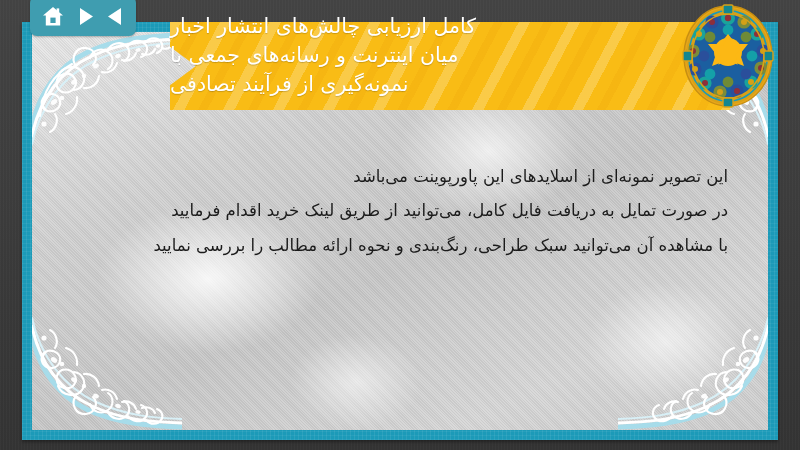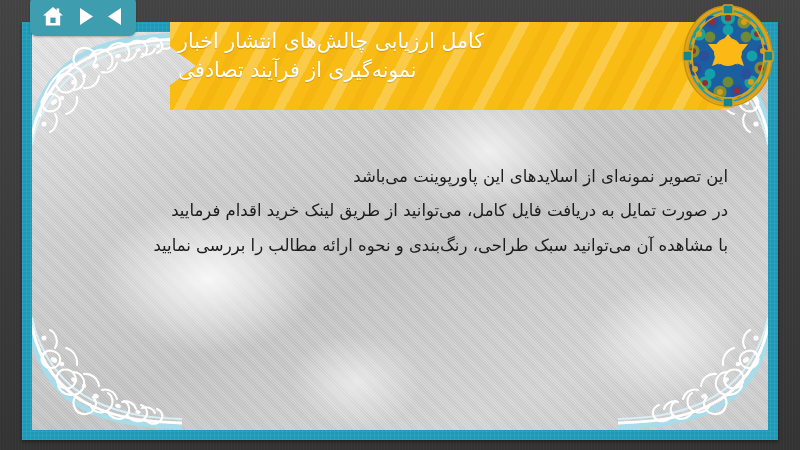--- a/index.html
+++ b/index.html
@@ -77,21 +77,20 @@
     clip-path:polygon(0 0, 100% 0, 100% 100%, 0 100%, 0 72%, 26px 50%, 0 28%);
     z-index:20;
   }
   .banner-text {
     position:absolute; left:170px; top:0px; width:520px; height:112px;
     z-index:30;
     display:flex; flex-direction:column; align-items:flex-end; justify-content:center;
     padding:0 70px 0 0;
     gap:1px;
     pointer-events:none;
-    margin-left:8px;
   }
   .banner-line {
     color:#ffffff; font-size:20.5px; line-height:1.36;
     text-align:right; white-space:nowrap;
     text-shadow:0 1px 1px rgba(0,0,0,.18);
     font-family:"DejaVu Sans", sans-serif;
   }
 
   
   .medallion { position:absolute; left:682px; top:4px; width:92px; height:104px; z-index:35; }
@@ -254,20 +253,21 @@
         <div class="body-line">در صورت تمایل به دریافت فایل کامل، می‌توانید از طریق لینک خرید اقدام فرمایید</div>
         <div class="body-line">با مشاهده آن می‌توانید سبک طراحی، رنگ‌بندی و نحوه ارائه مطالب را بررسی نمایید</div>
       </div>
 
     </div>
   </div>
 
   <div class="banner"></div>
   <div class="banner-text">
     <div class="banner-line">کامل ارزیابی چالش‌های انتشار اخبار</div>
+    <div class="banner-line">میان اینترنت و رسانه‌های جمعی با</div>
     <div class="banner-line">نمونه‌گیری از فرآیند تصادفی</div>
   </div>
 
   <div class="medallion">
     <svg viewBox="0 0 92 104" xmlns="http://www.w3.org/2000/svg">
       <defs>
         <clipPath id="mclip">
             <ellipse cx="46" cy="52" rx="44" ry="50"></ellipse>
           </clipPath>
       </defs>

